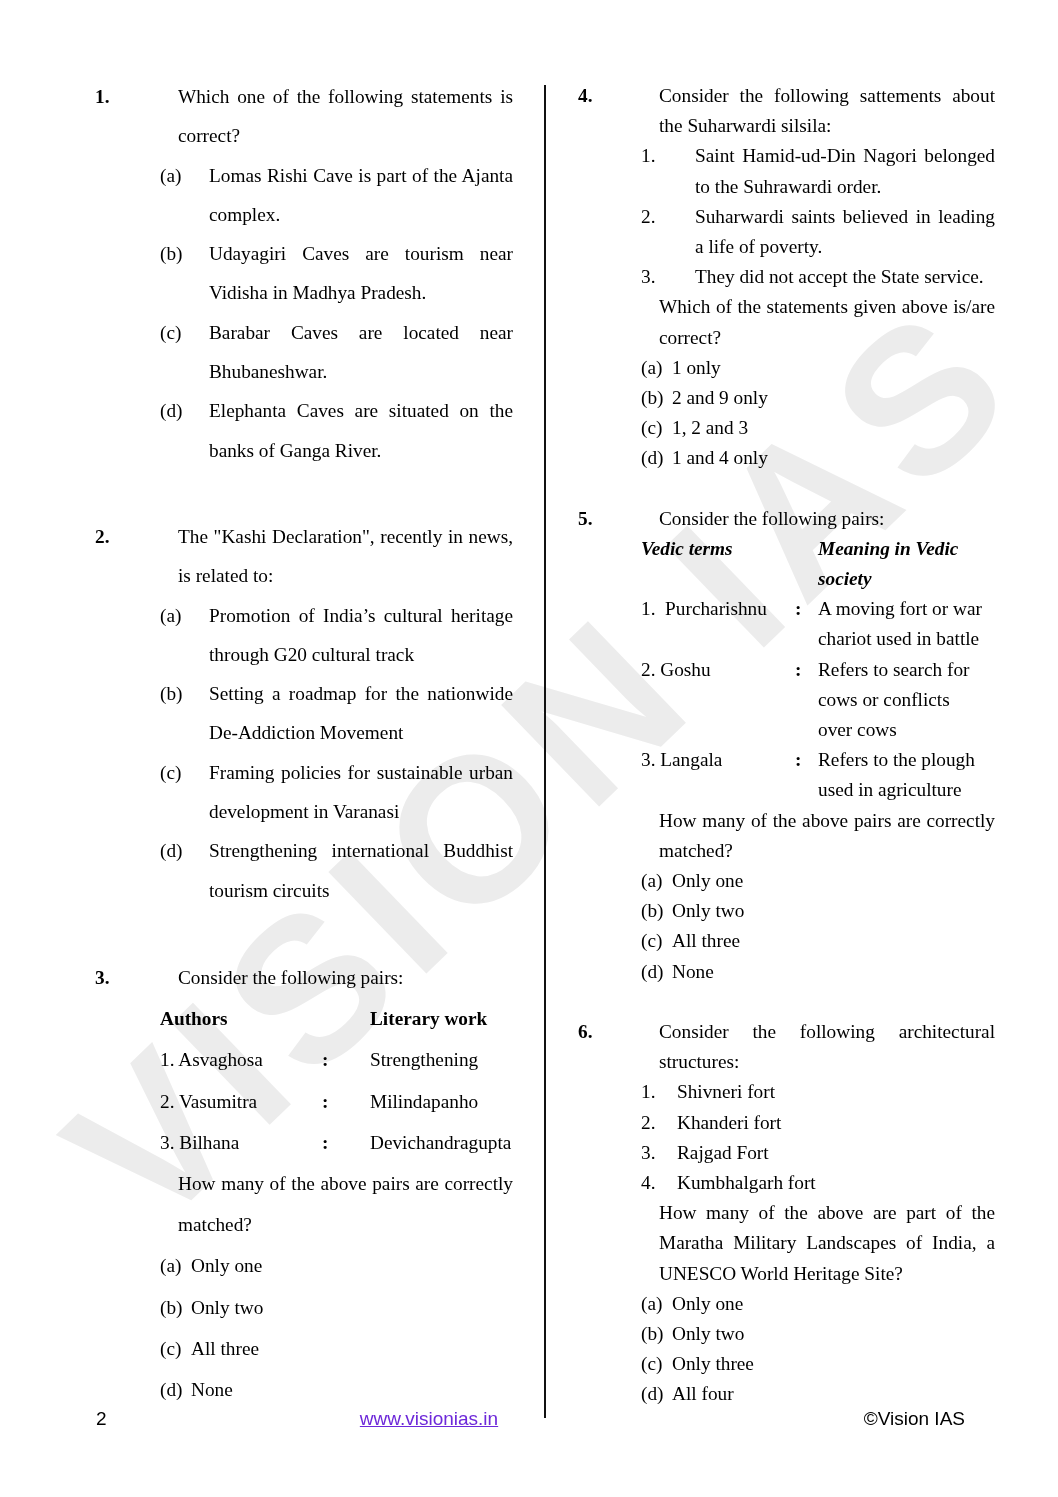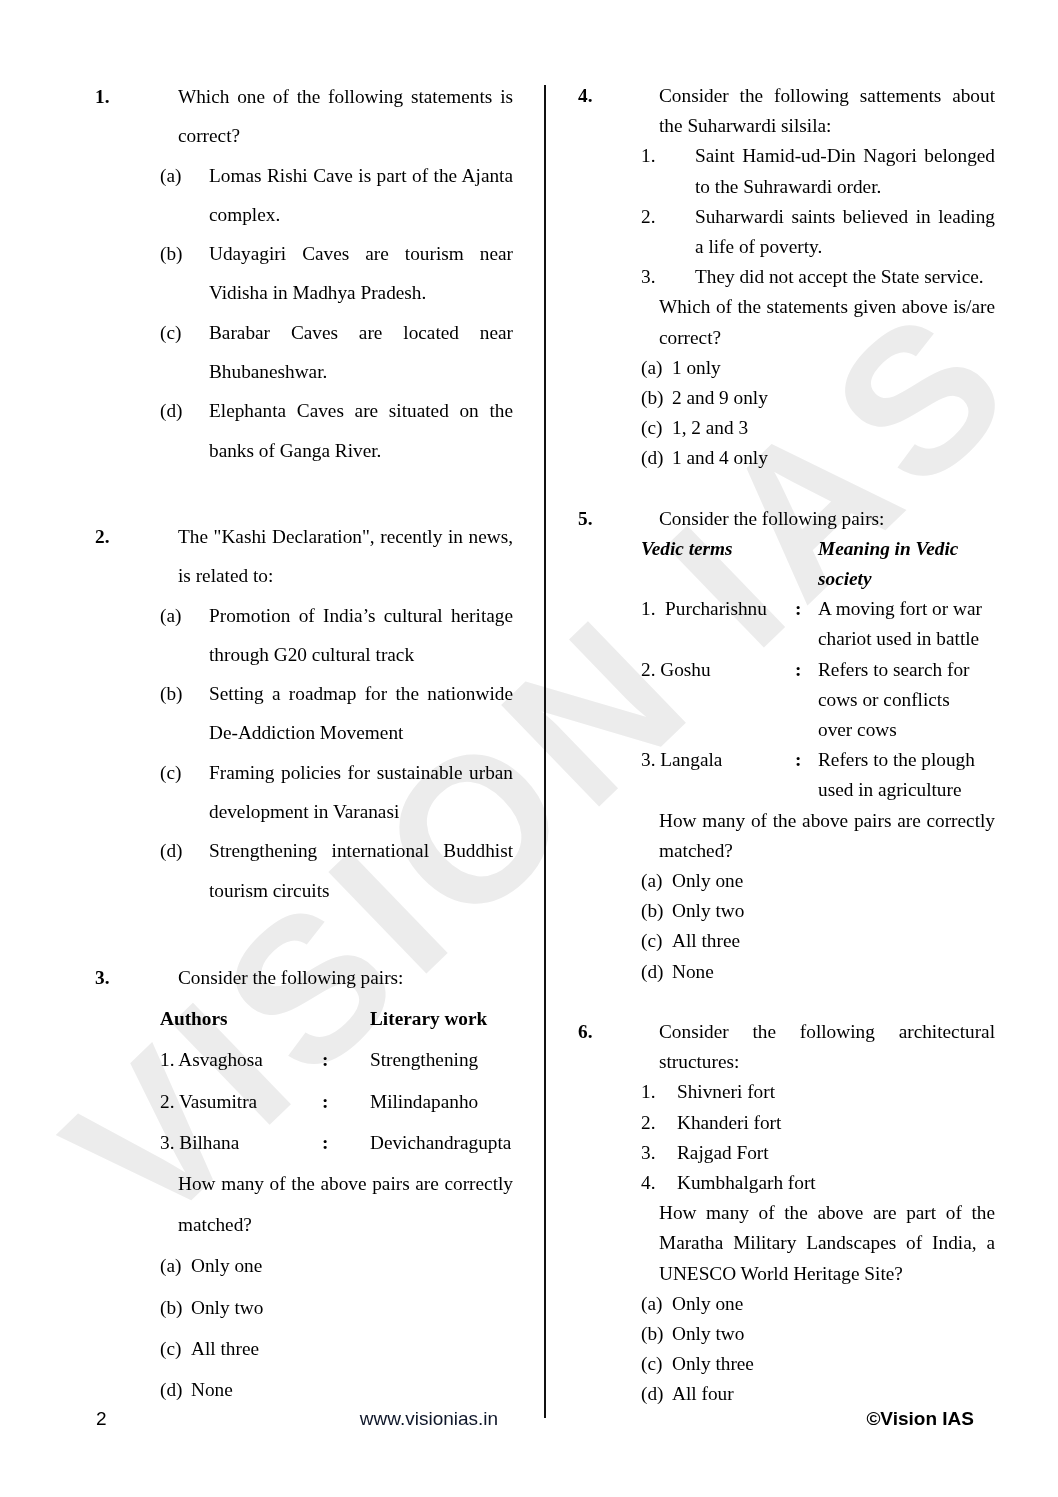--- a/index.html
+++ b/index.html
@@ -34,22 +34,22 @@
   .stext { flex:1; min-width:0; }
   .pairs { display:grid; }
   .pairs3 { grid-template-columns:162px 48px 143px; }
   .pairs5 { grid-template-columns:154px 23px 170px;font-family:Liberation Serif, serif; }
   .hdr { font-weight:bold; }
   .pairs5 .hdr { font-style:italic; }
   .sep { font-weight:bold; }
   .q3 { line-height:41.2px; }
   .footer-item { position:absolute; z-index:2; top:1408px; font-family:"Liberation Sans", sans-serif; font-size:19px; line-height:22px; }
   .footer-page { left:96px; }
-  .footer-link { left:429px; transform:translateX(-50%); color:#0f172a; cursor:pointer; }
-  .footer-copy { right:84px;font-weight:bold; }
+  .footer-link { left:429px; transform:translateX(-50%); color:#6d28d9; text-decoration:underline; cursor:pointer; }
+  .footer-copy { right:93px; }
 </style>
 </head>
 <body>
 
 <div class="page">
 
   <div class="watermark">VISION IAS</div>
   <div class="divider"></div>
 
   <div class="col col-left">

